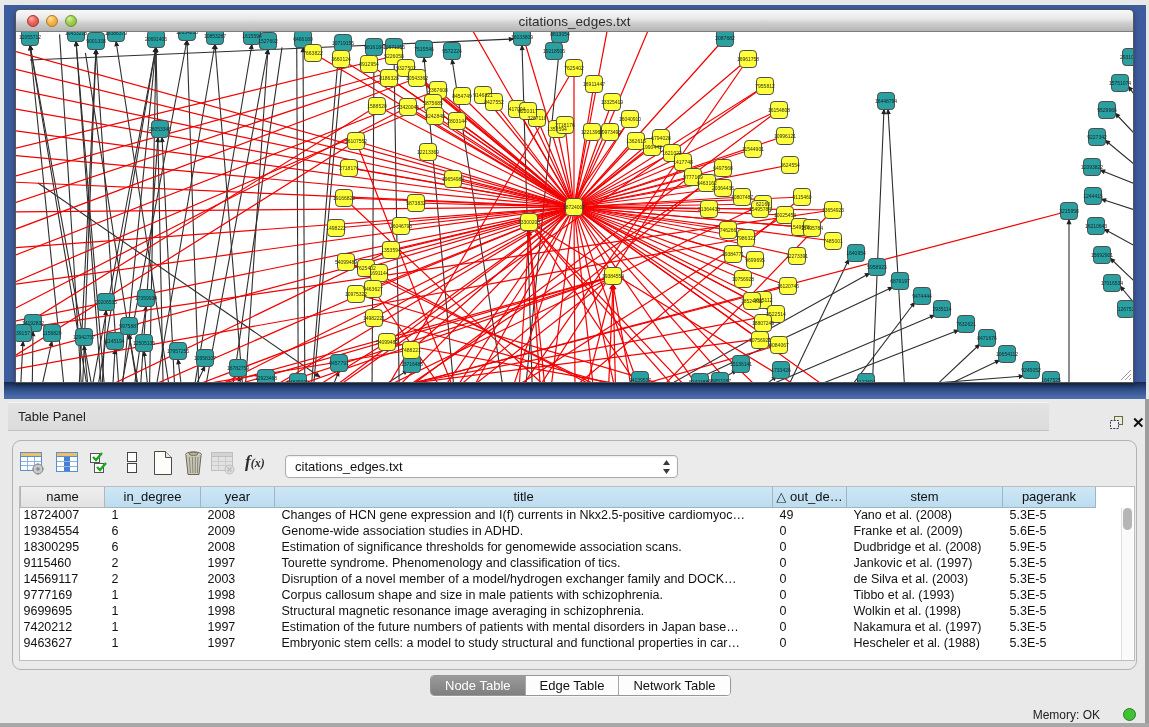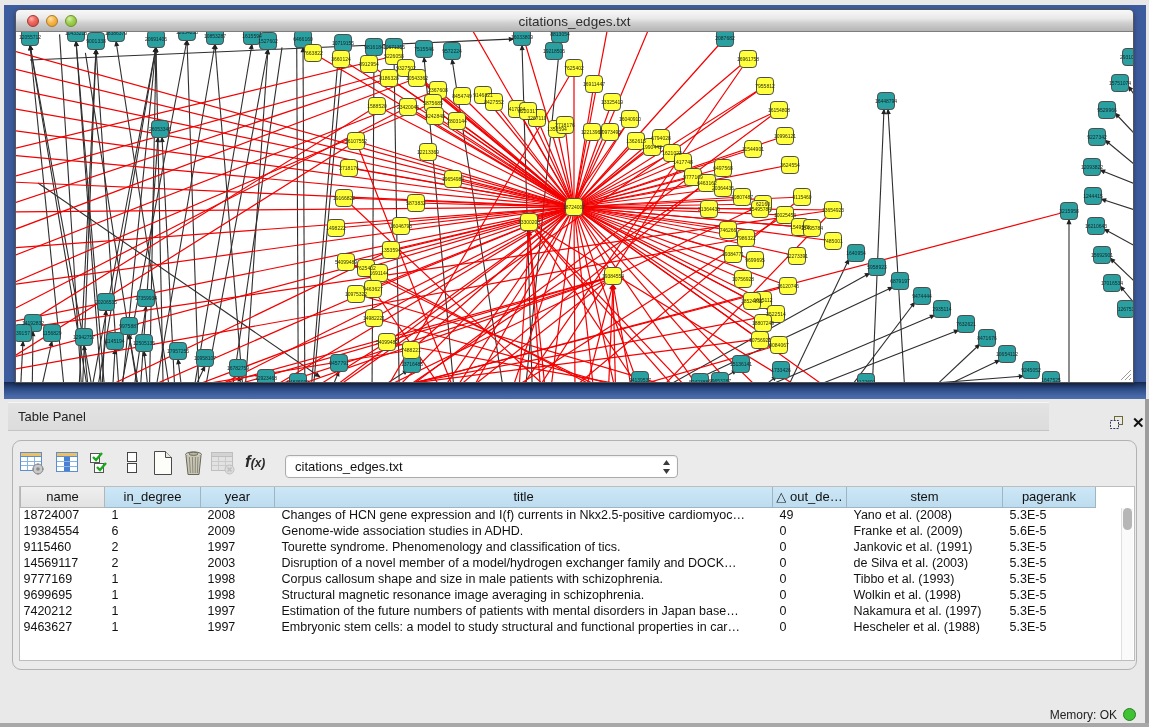--- a/index.html
+++ b/index.html
@@ -59,21 +59,21 @@
   border-left:1px solid #e0e0e0; }
 #vthumb { position:absolute; left:1px; top:0px; width:9px; height:22px; background:#b6b6b6; border-radius:5px; }
 
 #tabs { position:absolute; left:430px; top:276px; height:21px; display:flex;
   border:1px solid #979797; border-radius:4px; overflow:hidden; background:#fff;
   box-shadow:0 1px 0 rgba(255,255,255,0.7); }
 #tabs .tab { padding:0 14px; font-size:13px; line-height:20px; color:#111;
   border-right:1px solid #a8a8a8; background:#fdfdfd; }
 #tabs .tab.sel { background:linear-gradient(180deg,#9a9a9a,#7f7f7f); color:#fff; }
 #tabs .tab:last-child { border-right:none; }
-#memory { position:absolute; right:32px; top:309px; font-size:12px; color:#222; }
+#memory { position:absolute; right:49px; top:309px; font-size:12px; color:#222; }
 #memdot { position:absolute; right:13px; top:309px; width:13px; height:13px; border-radius:50%;
   background:#3fc234; border:1px solid #2a7d22; }
 #rstrip { position:absolute; right:0; top:0; width:4px; height:328px; background:#9d9d9d; }
 #bstrip { position:absolute; left:0; top:324px; width:1149px; height:4px; background:#a8a8a8; }
 #grid td:first-child { padding-left:3px; }
 </style>
 </head>
 <body>
 <div id="stage">
   <div id="bluezone">
@@ -730,21 +730,21 @@
               <g stroke="#b0b0b0">
                 <line x1="8.5" y1="8" x2="8.5" y2="21"></line>
                 <line x1="15.5" y1="8" x2="15.5" y2="21"></line>
                 <line x1="2" y1="12.5" x2="22" y2="12.5"></line>
                 <line x1="2" y1="16.5" x2="22" y2="16.5"></line>
               </g>
               <circle cx="19.5" cy="20.5" r="4.5" fill="#cfcfcf" stroke="#9a9a9a"></circle>
               <path d="M17.5 18.5 l4 4 M21.5 18.5 l-4 4" stroke="#9a9a9a" stroke-width="1.4"></path>
             </g>
           </svg>
-          <div class="tbi" style="left:228px;top:6px;font-family:Liberation Sans, sans-serif;font-style:italic;font-weight:bold;font-size:17px;color:#2a2a2a;">f<span style="font-size:12px">(x)</span></div>
+          <div class="tbi" style="left:228px;top:6px;font-family:Liberation Serif, serif;font-style:italic;font-weight:bold;font-size:17px;color:#2a2a2a;">f<span style="font-size:12px">(x)</span></div>
           <div id="combo">citations_edges.txt<svg style="position:absolute;right:6px;top:3px" width="9" height="16" viewBox="0 0 9 16">
               <path d="M4.5 1 L8 6 H1 z" fill="#3a3a3a"></path>
               <path d="M4.5 15 L8 10 H1 z" fill="#3a3a3a"></path>
             </svg></div>
         </div>
       <div id="tablewrap">
         <table id="grid">
           <colgroup>
             <col style="width:84px">
               <col style="width:96px">
@@ -776,26 +776,35 @@
 <tr>
                 <td>19384554</td>
                 <td>6</td>
                 <td>2009</td>
                 <td>Genome-wide association studies in ADHD.</td>
                 <td>0</td>
                 <td>Franke et al. (2009)</td>
                 <td>5.6E-5</td>
               </tr>
 <tr>
+                <td>18300295</td>
+                <td>6</td>
+                <td>2008</td>
+                <td>Estimation of significance thresholds for genomewide association scans.</td>
+                <td>0</td>
+                <td>Dudbridge et al. (2008)</td>
+                <td>5.9E-5</td>
+              </tr>
+<tr>
                 <td>9115460</td>
                 <td>2</td>
                 <td>1997</td>
                 <td>Tourette syndrome. Phenomenology and classification of tics.</td>
                 <td>0</td>
-                <td>Jankovic et al. (1991)</td>
+                <td>Jankovic et al. (1997)</td>
                 <td>5.3E-5</td>
               </tr>
 <tr>
                 <td>14569117</td>
                 <td>2</td>
                 <td>2003</td>
                 <td>Disruption of a novel member of a model/hydrogen exchanger family and DOCK…</td>
                 <td>0</td>
                 <td>de Silva et al. (2003)</td>
                 <td>5.3E-5</td>
@@ -836,18 +845,23 @@
                 <td>Hescheler et al. (1988)</td>
                 <td>5.3E-5</td>
               </tr>
         </tbody>
           </table>
         <div id="vscroll">
             <div id="vthumb"></div>
           </div>
       </div>
     </div>
+    <div id="tabs">
+      <div class="tab sel">Node Table</div>
+        <div class="tab">Edge Table</div>
+        <div class="tab">Network Table</div>
+    </div>
     <div id="memory">Memory: OK</div>
     <div id="memdot"></div>
     <div id="rstrip"></div>
     <div id="bstrip"></div>
   </div>
 </div>
 
 </body></html>

